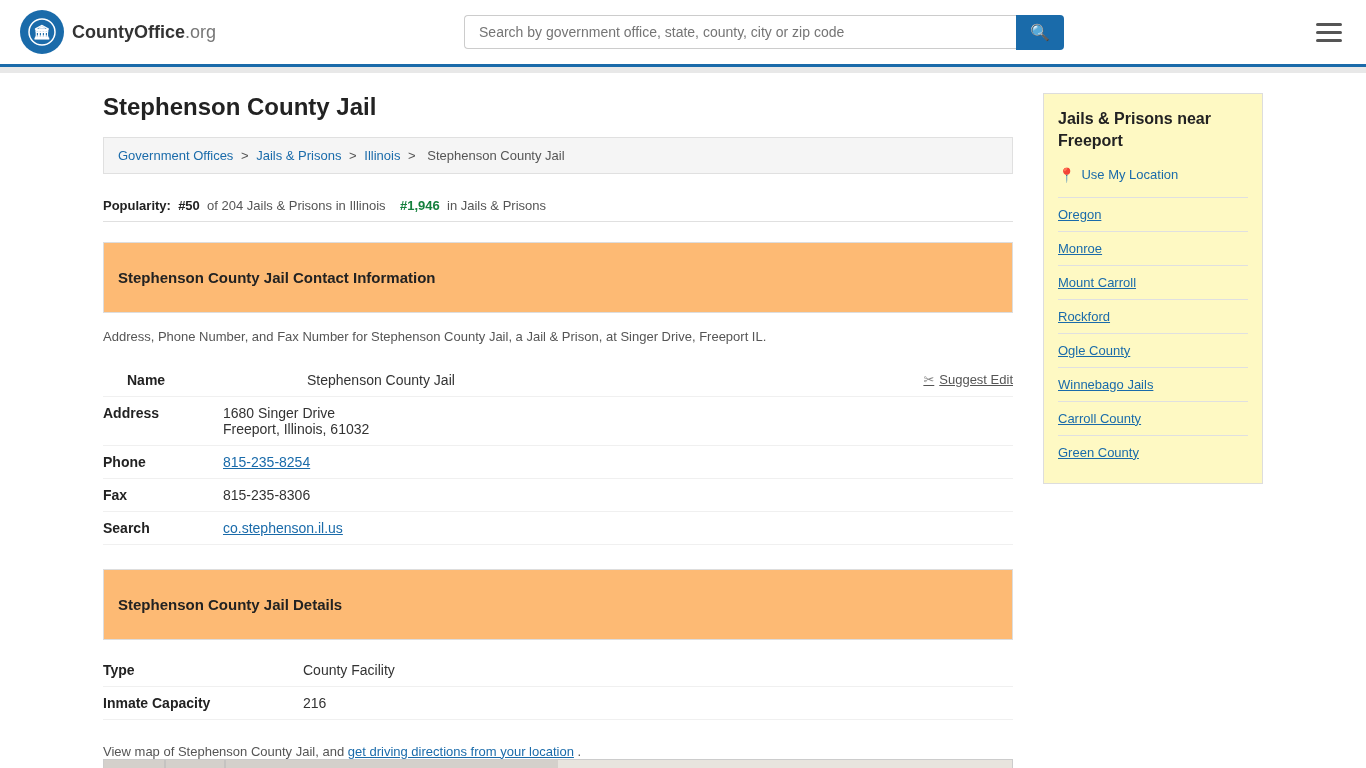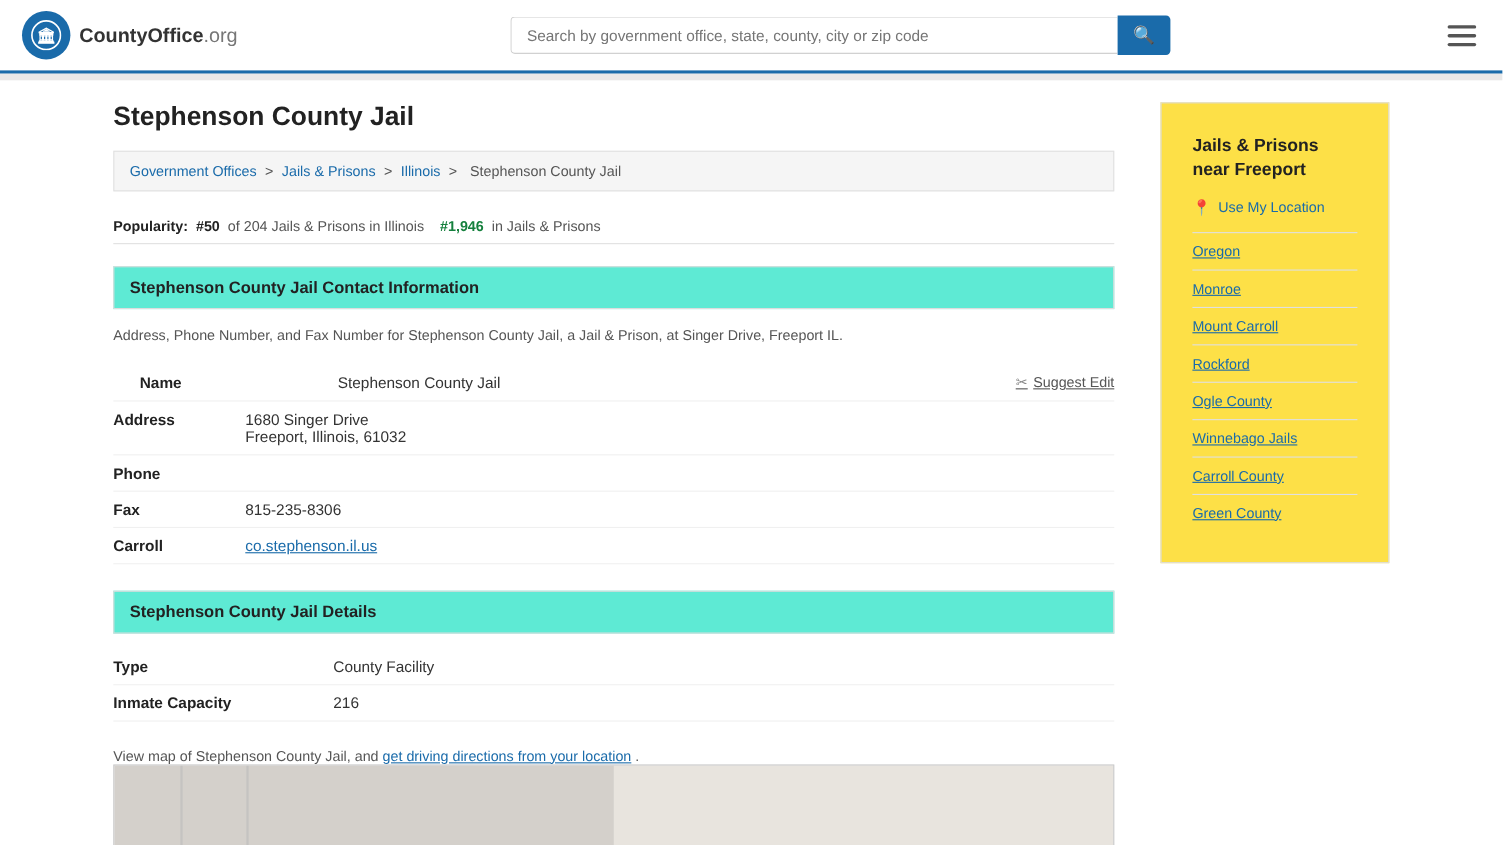--- a/index.html
+++ b/index.html
@@ -118,22 +118,22 @@
       font-size: 13px;
       color: #555;
       margin-bottom: 20px;
       padding: 8px 0;
       border-bottom: 1px solid #e0e0e0;
     }
     .popularity strong { color: #222; }
 
     
     .section-header {
-      background: #5eead4;
-      padding: 10px 14px;
+      background: #fdba74;
+      padding: 26px 14px;
       font-size: 15px;
       font-weight: bold;
       color: #222;
       margin-bottom: 14px;
       border: 1px solid #ddd;
     }
 
     
     .section {
       margin-bottom: 24px;
@@ -255,24 +255,23 @@
       height: 100%;
       background: #e8e4de;
       display: flex;
       align-items: flex-end;
       padding: 8px;
       justify-content: center;
     }
 
     
     .sidebar-box {
-      background: #fde047;
+      background: #fef9c3;
       border: 1px solid #ddd;
-      padding: 28px;
-      margin-left: 12px;
+      padding: 14px;
     }
     .sidebar-title {
       font-size: 16px;
       font-weight: bold;
       color: #222;
       margin-bottom: 14px;
       line-height: 1.4;
     }
     .sidebar-use-location {
       display: flex;
@@ -383,29 +382,32 @@
       <div class="info-row">
         <span class="info-label">Address</span>
         <span class="info-value">
           <span class="address-line">1680 Singer Drive</span>
           <span class="address-line">Freeport, Illinois, 61032</span>
         </span>
       </div>
 
       <div class="info-row">
         <span class="info-label">Phone</span>
+        <span class="info-value">
+          <a href="#">815-235-8254</a>
+        </span>
       </div>
 
       <div class="info-row">
         <span class="info-label">Fax</span>
         <span class="info-value">815-235-8306</span>
       </div>
 
       <div class="info-row">
-        <span class="info-label">Carroll</span>
+        <span class="info-label">Search</span>
         <span class="info-value">
           <a href="#">co.stephenson.il.us</a>
         </span>
       </div>
     </div>
 
     <div class="section">
       <div class="section-header">Stephenson County Jail Details</div>
 
       <div class="details-row">

